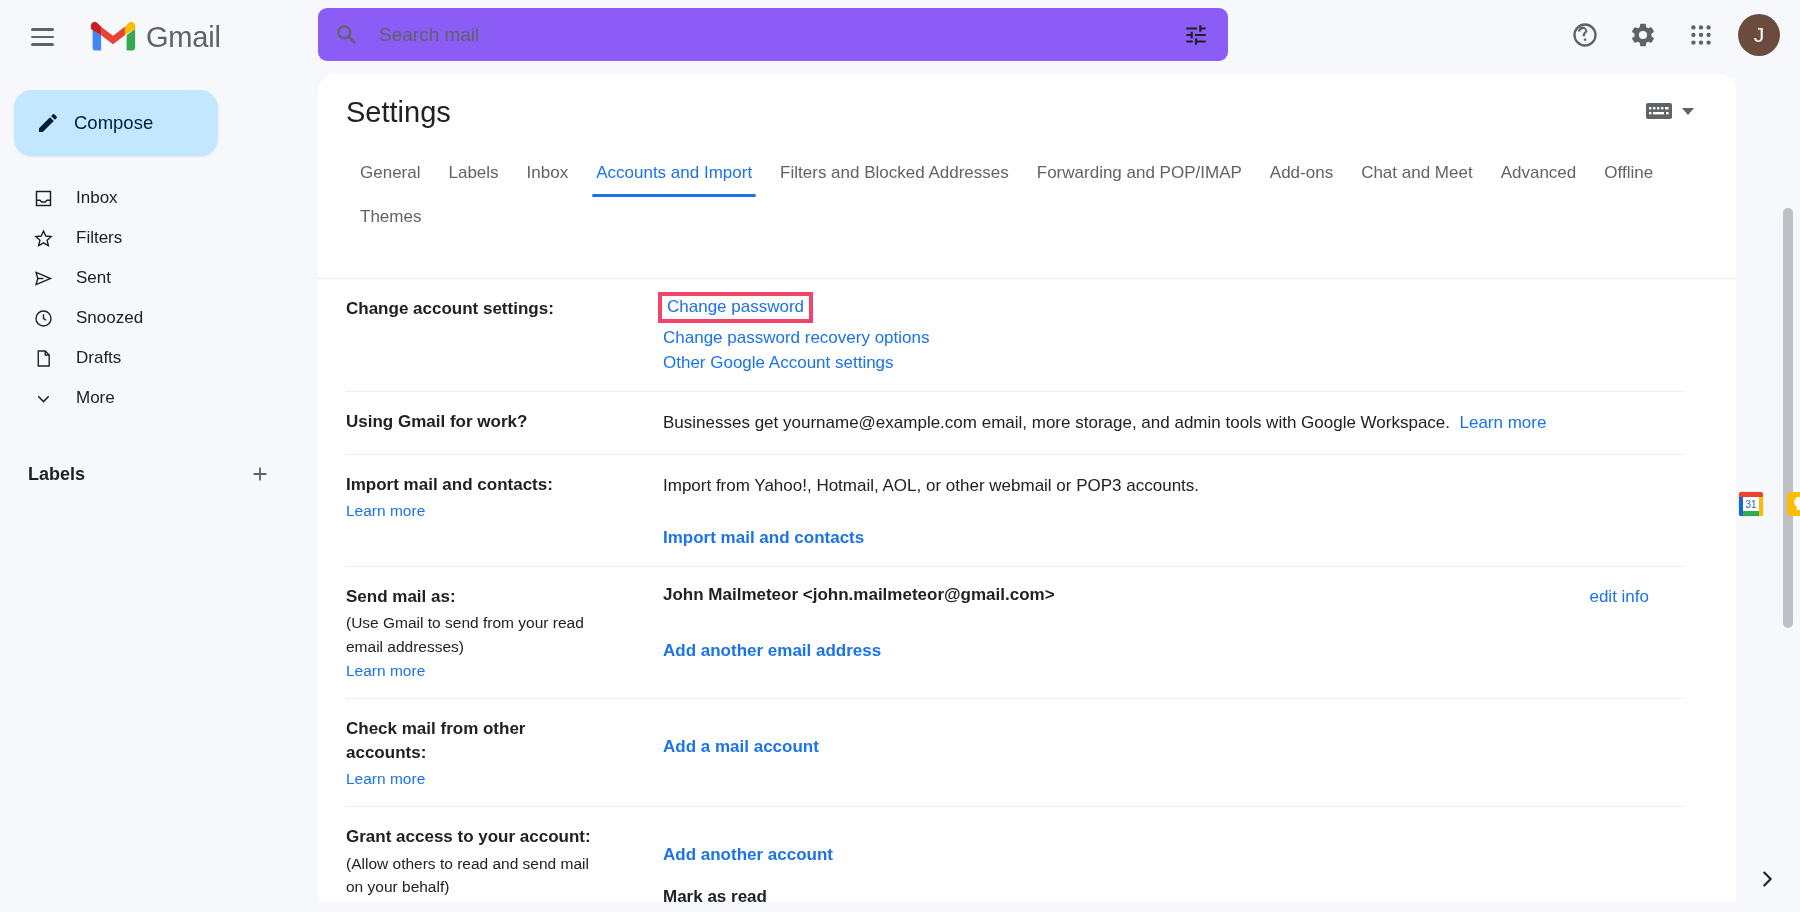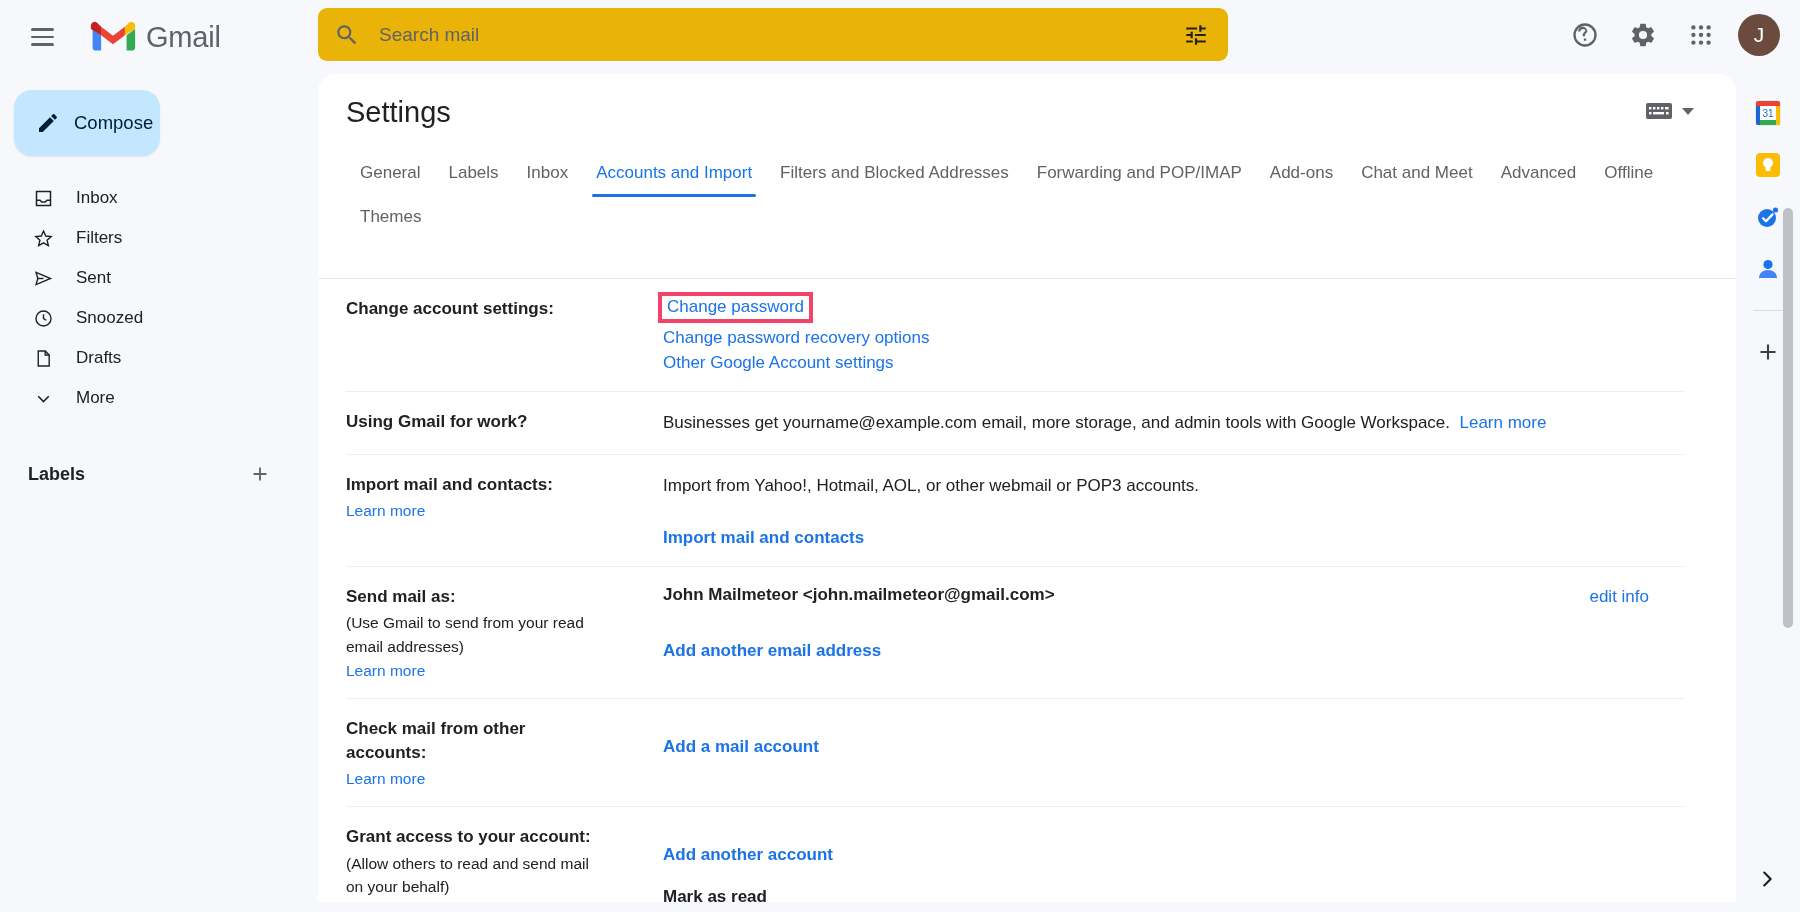--- a/index.html
+++ b/index.html
@@ -26,21 +26,21 @@
   .brand { display: flex; align-items: center; margin-left: 20px; gap: 10px; }
   .brand-logo { width: 46px; height: 34px; }
   .brand-text {
     font-size: 29px; color: #5f6368; letter-spacing: -0.2px;
     font-family: "Liberation Sans", sans-serif;
   }
 
   .search-wrap {
     position: absolute; left: 318px; top: 8px;
     width: 910px; height: 53px;
-    background: #eab308; border-radius: 9px;
+    background: #8b5cf6; border-radius: 9px;
     display: flex; align-items: center; cursor: text;
   }
   .search-icon-btn {
     width: 48px; height: 48px; margin-left: 5px;
     display: flex; align-items: center; justify-content: center;
     border-radius: 50%; cursor: pointer;
   }
   .search-input {
     flex: 1; border: 0; outline: none; background: transparent;
     font-size: 19px; color: #202124; padding-left: 8px;
@@ -61,21 +61,21 @@
   .avatar {
     width: 42px; height: 42px; border-radius: 50%;
     background: #6B4B3E; color: #fff;
     display: flex; align-items: center; justify-content: center;
     font-size: 21px; cursor: pointer; margin-left: 6px;
   }
 
   
   .leftnav { position: absolute; left: 0; top: 74px; width: 300px; height: 838px; }
   .compose {
-    margin: 16px 0 0 14px; width: 146px; height: 66px;
+    margin: 16px 0 0 14px; width: 204px; height: 66px;
     background: #C2E7FF; border-radius: 18px;
     display: flex; align-items: center; gap: 14px; padding-left: 22px;
     cursor: pointer; box-shadow: 0 1px 2px rgba(60,64,67,.1);
   }
   .compose-label { font-size: 18.5px; color: #001D35; }
   .navlist { margin-top: 22px; }
   .navitem {
     height: 40px; display: flex; align-items: center; gap: 22px;
     padding-left: 32px; border-radius: 0 20px 20px 0;
     color: #202124; font-size: 17px; cursor: pointer;
@@ -177,21 +177,21 @@
     position: absolute; right: 6px; top: 206px; width: 12px; height: 620px;
   }
   .scroll-thumb {
     position: absolute; top: 2px; left: 1px; width: 10px; height: 420px;
     background: #bdc1c6; border-radius: 6px; cursor: pointer;
   }
 
   
   .rightrail {
     position: absolute; right: 0; top: 74px; width: 64px; height: 838px;
-    display: flex; flex-direction: column; align-items: center; padding-top: 22px; gap: 18px;
+    display: flex; flex-direction: row; align-items: center; padding-top: 22px; gap: 18px;
   }
   .rail-icon { width: 34px; height: 34px; cursor: pointer; display: flex; align-items: center; justify-content: center; }
   .rail-divider { width: 30px; height: 1px; background: #dadce0; margin: 6px 0; }
   .rail-expand {
     position: absolute; bottom: 16px; right: 16px;
     width: 34px; height: 34px; display: flex; align-items: center; justify-content: center; cursor: pointer;
   }
 </style>
 </head>
 <body>

